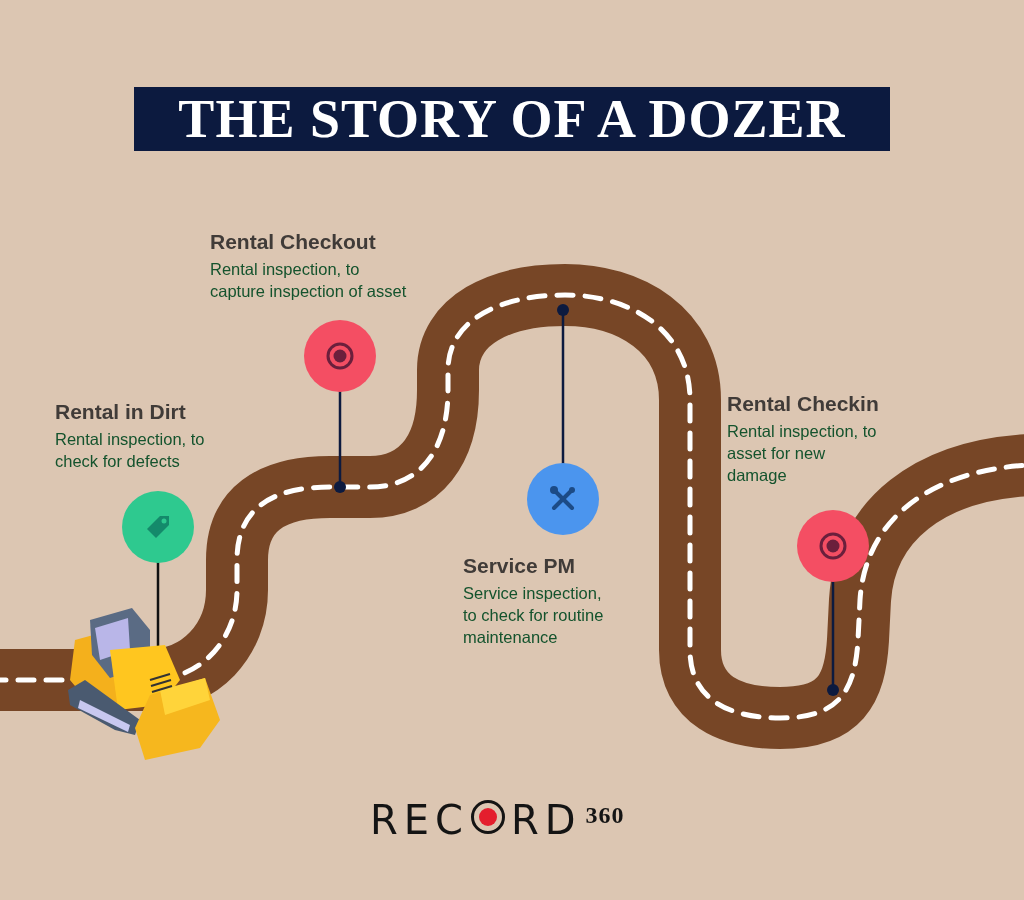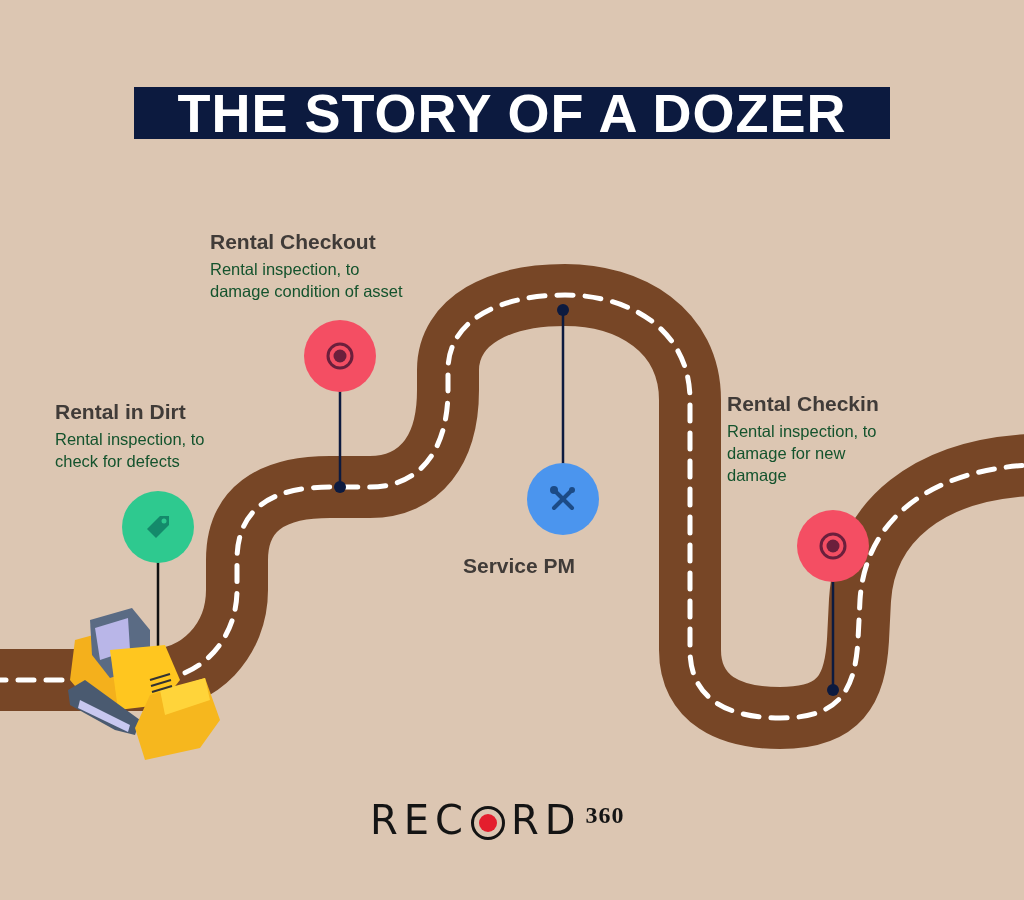--- a/index.html
+++ b/index.html
@@ -1,24 +1,24 @@
 <!DOCTYPE html>
 <html><head>
 <meta charset="utf-8">
 <style>
   html,body{margin:0;padding:0;}
   body{width:1024px;height:900px;background:#dcc6b2;position:relative;overflow:hidden;font-family:"Liberation Sans",sans-serif;}
-  .title{position:absolute;left:134px;top:87px;width:756px;height:52px;background:#0c1a3f;color:#fff;font-family:Liberation Sans, sans-serif;font-weight:bold;font-size:54px;letter-spacing:1px;display:flex;align-items:center;justify-content:center;line-height:1;}
+  .title{position:absolute;left:134px;top:87px;width:756px;height:64px;background:#0c1a3f;color:#fff;font-family:Liberation Serif, serif;font-weight:bold;font-size:54px;letter-spacing:1px;display:flex;align-items:center;justify-content:center;line-height:1;}
   svg.road{position:absolute;left:0;top:0;}
   .label{position:absolute;text-align:left;color:#4a4440;}
   .label h3{margin:0;font-size:21px;font-weight:bold;color:#403b38;}
   .label p{margin:4px 0 0 0;font-size:16.5px;line-height:22px;color:#14532d;}
   .pin{position:absolute;width:72px;height:72px;border-radius:50%;display:flex;align-items:center;justify-content:center;}
   .logo{position:absolute;left:370px;top:800px;display:flex;align-items:flex-start;color:#141414;}
-  .logo .word{font-family:"DejaVu Sans",sans-serif;font-size:40px;letter-spacing:6px;line-height:1;display:flex;align-items:flex-end;}
+  .logo .word{font-family:"DejaVu Sans",sans-serif;font-size:40px;letter-spacing:6px;line-height:1;display:flex;align-items:flex-start;}
   .logo .num{font-family:Liberation Serif, serif;font-weight:bold;font-size:24px;margin-left:4px;margin-top:2px;letter-spacing:1px;}
   .rec-o{display:inline-block;width:34px;height:34px;border:3px solid #141414;border-radius:50%;box-sizing:border-box;position:relative;margin:0 6px 0 2px;}
   .rec-o::after{content:"";position:absolute;left:5px;top:5px;width:18px;height:18px;border-radius:50%;background:#e41e2d;}
 </style>
 </head>
 <body>
 
 <div class="title">THE STORY OF A DOZER</div>
 
 <svg class="road" width="1024" height="900" viewBox="0 0 1024 900">
@@ -75,28 +75,29 @@
       <circle cx="15" cy="15" r="6.5" fill="#6b1f3c"></circle>
     </svg>
 </div>
 
 <div class="label" style="left:55px;top:400px;width:210px;">
   <h3>Rental in Dirt</h3>
   <p><span>Rental inspection, to</span><br><span>check for defects</span></p>
 </div>
 <div class="label" style="left:210px;top:230px;width:260px;">
   <h3>Rental Checkout</h3>
-  <p><span>Rental inspection, to</span><br><span>damage condition of asset</span></p>
+  <p><span>Rental inspection, to</span><br><span>capture inspection of asset</span></p>
 </div>
 <div class="label" style="left:463px;top:554px;width:200px;">
   <h3>Service PM</h3>
+  <p><span>Service inspection,</span><br><span>to check for routine</span><br><span>maintenance</span></p>
 </div>
 <div class="label" style="left:727px;top:392px;width:210px;">
   <h3>Rental Checkin</h3>
-  <p><span>Rental inspection, to</span><br><span>damage for new</span><br><span>damage</span></p>
+  <p><span>Rental inspection, to</span><br><span>asset for new</span><br><span>damage</span></p>
 </div>
 
 <div class="logo">
   <div class="word">
     <span>REC</span>
     <span class="rec-o"></span>
     <span>RD</span>
   </div>
   <span class="num">360</span>
 </div>

